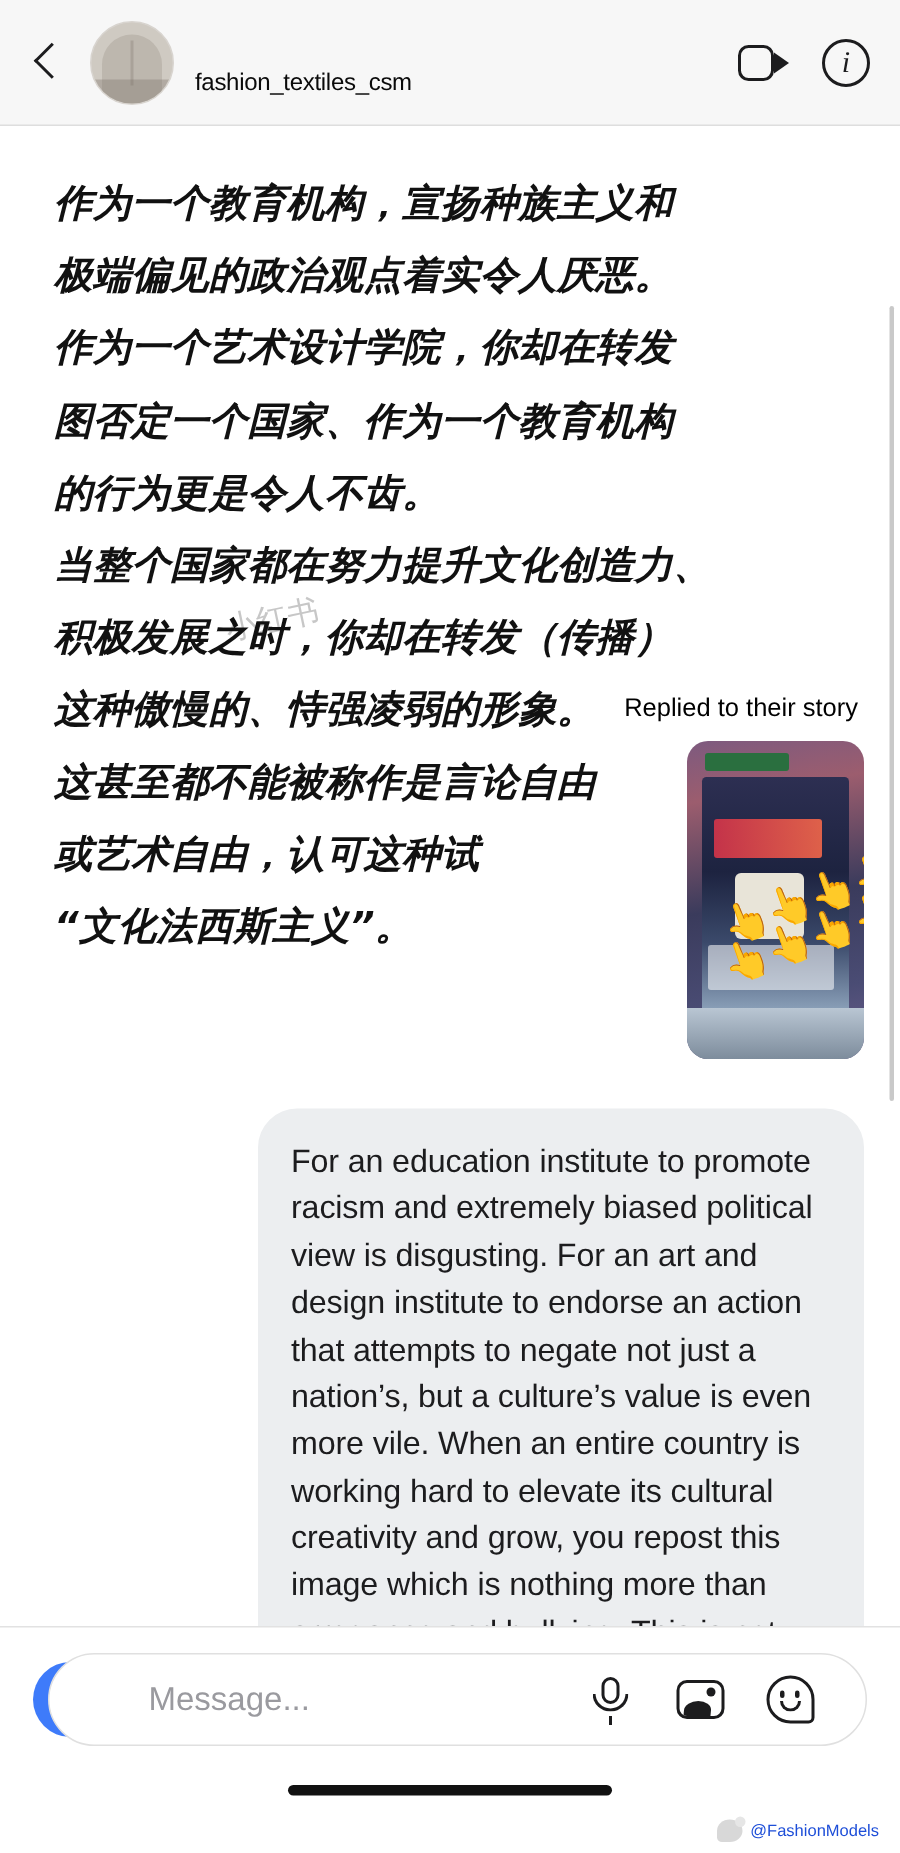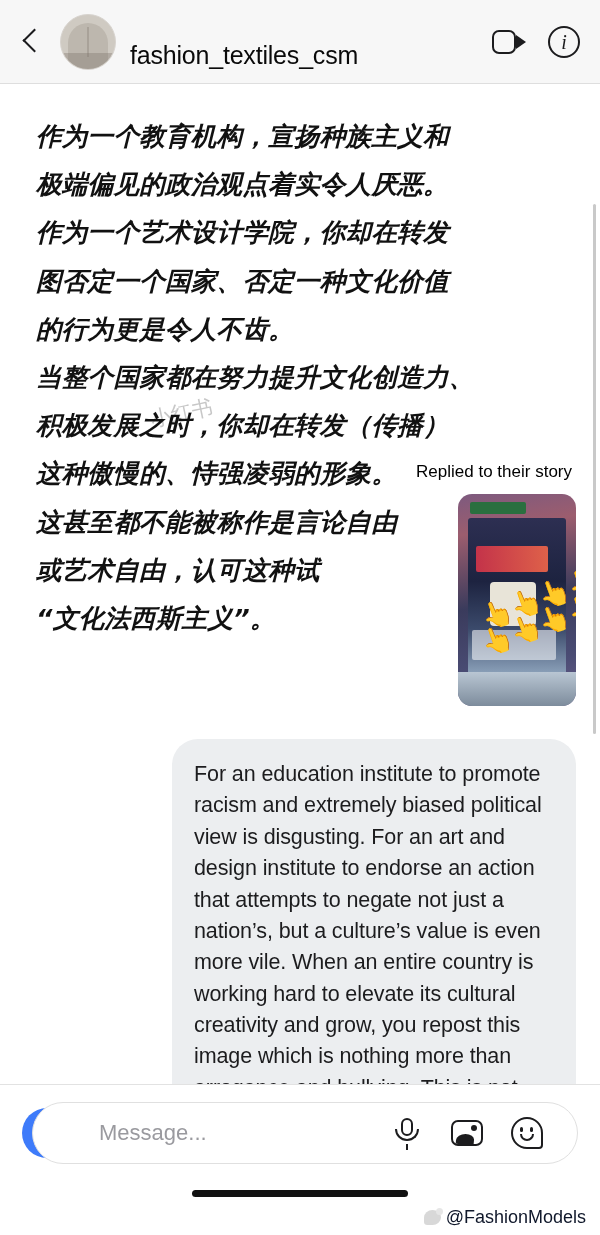--- a/index.html
+++ b/index.html
@@ -76,21 +76,21 @@
     margin-left: -0.75px;
   }
   .avatar .shadow {
     position: absolute;
     left: 0; right: 0; bottom: 0;
     height: 16px;
     background: rgba(120,112,104,0.35);
   }
   .title {
     flex: 1 1 auto;
-    font-size: 25px;
+    font-size: 16px;
     color: #0a0a0a;
     letter-spacing: -0.2px;
     white-space: nowrap;
     overflow: hidden;
     margin-top: 28px;
   }
   .hdr-icons {
     display: flex;
     align-items: center;
     gap: 22px;
@@ -422,22 +422,22 @@
     background: #111111;
     border-radius: 4px;
   }
   .wb-credit {
     position: absolute;
     right: 14px;
     bottom: 7px;
     display: flex;
     align-items: center;
     gap: 5px;
-    font-size: 18px;
-    color: #0f172a;
+    font-size: 11px;
+    color: #1d4ed8;
   }
   .wb-logo {
     width: 17px; height: 15px;
     background: #d8d8d8;
     border-radius: 50% 50% 50% 20%;
     position: relative;
   }
   .wb-logo::after {
     content: "";
     position: absolute;
@@ -467,21 +467,21 @@
       <div class="icon-info">i</div>
     </div>
   </div>
 
   <div class="thread">
 
     <div class="cn-block">
       <p>作为一个教育机构，宣扬种族主义和</p>
       <p>极端偏见的政治观点着实令人厌恶。</p>
       <p>作为一个艺术设计学院，你却在转发</p>
-      <p>图否定一个国家、否定一种文化价值</p>
+      <p>图否定一个国家、作为一个教育机构</p>
       <p>的行为更是令人不齿。</p>
       <p>当整个国家都在努力提升文化创造力、</p>
       <p>积极发展之时，你却在转发（传播）</p>
       <p>这种傲慢的、恃强凌弱的形象。</p>
       <p>这甚至都不能被称作是言论自由</p>
       <p>或艺术自由，认可这种试</p>
       <p>“文化法西斯主义”。</p>
     </div>
 
     <div class="watermark">小红书</div>

